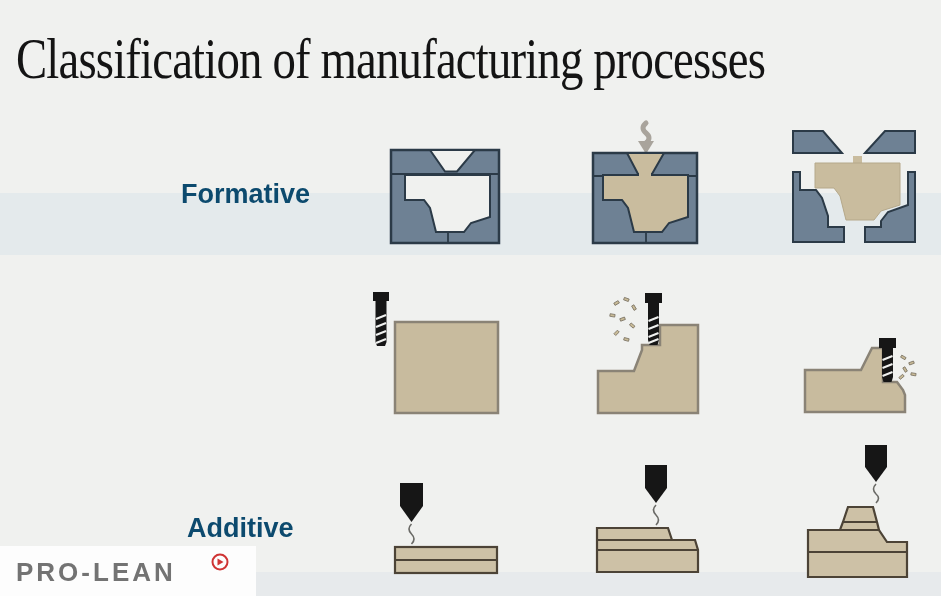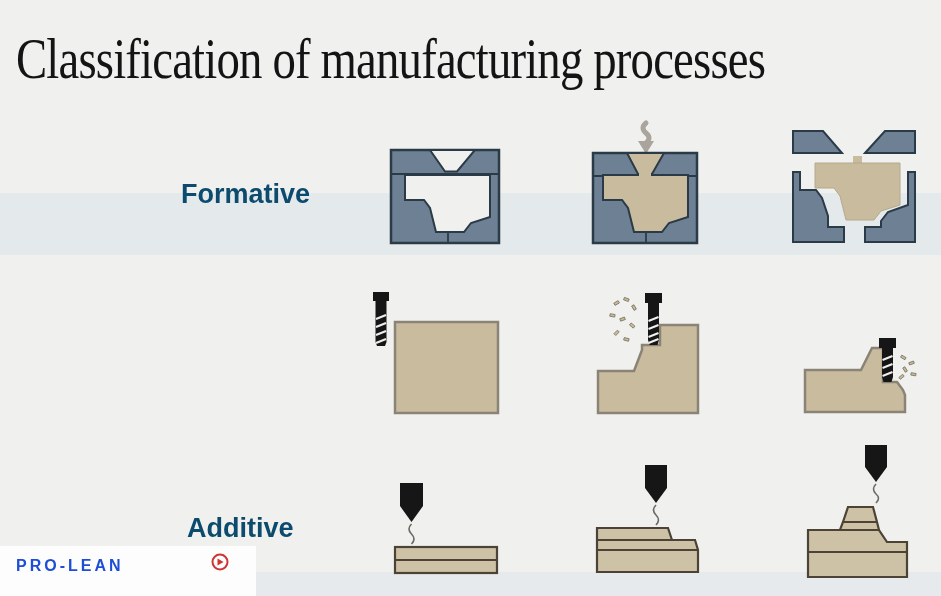--- a/index.html
+++ b/index.html
@@ -23,22 +23,22 @@
   }
   #label-formative{left:181px;top:179px;}
   #label-subtractive{left:177px;top:354px;}
   #label-additive{left:187px;top:513px;}
   .cell{position:absolute;}
   #logo-box{
     position:absolute;left:0;top:546px;width:256px;height:50px;
     background:#fdfdfd;
   }
   #logo-text{
-    position:absolute;left:16px;top:11px;font-size:16px;font-weight:bold;
-    color:#1d4ed8;letter-spacing:3px;white-space:nowrap;
+    position:absolute;left:16px;top:11px;font-size:26px;font-weight:bold;
+    color:#737373;letter-spacing:3px;white-space:nowrap;
   }
   #logo-mark{position:absolute;left:210px;top:6px;}
 </style>
 </head>
 <body>
 
 <div id="stage">
 
   <div class="tint-band" id="band1"></div>
   <div class="tint-band" id="band2"></div>

